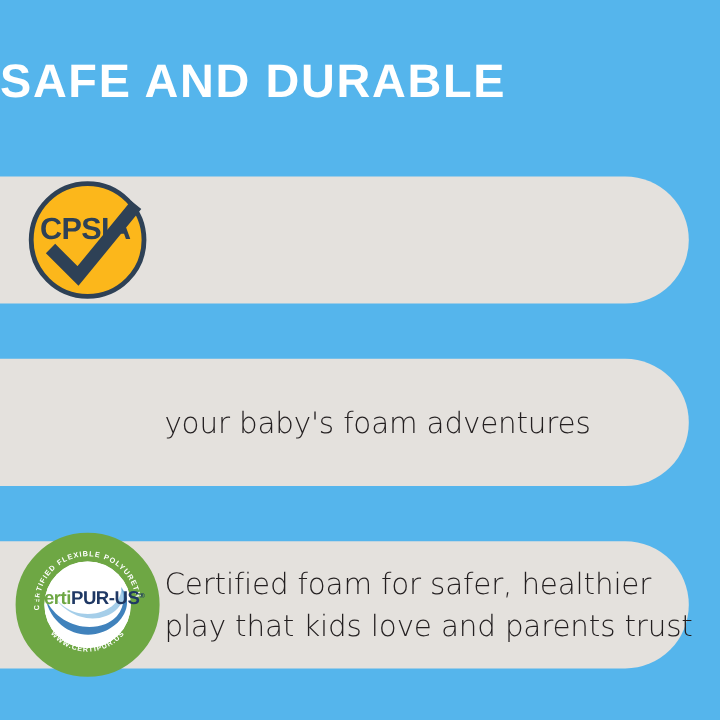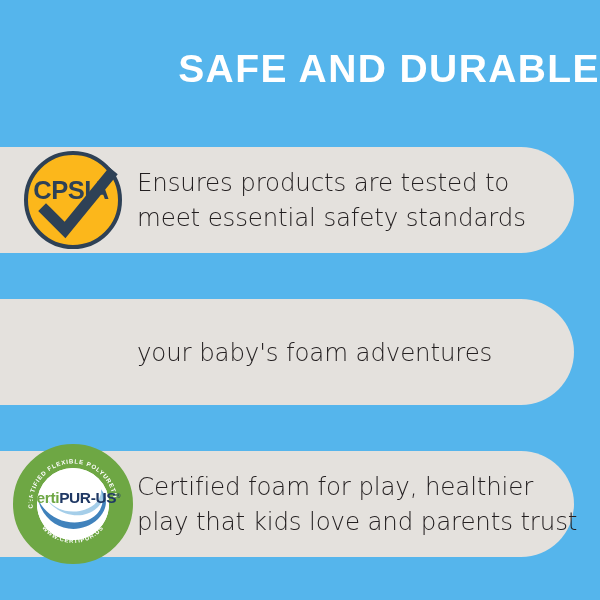--- a/index.html
+++ b/index.html
@@ -20,21 +20,21 @@
     background: #55b5ec;
     overflow: hidden;
   }
 
   
   .title {
     position: absolute;
     top: 46px;
     left: 0;
     width: 600px;
-    text-align: right;
+    text-align: left;
     color: #ffffff;
     font-family: "Liberation Sans", sans-serif;
     font-size: 39px;
     font-weight: bold;
     letter-spacing: 1.4px;
     line-height: 46px;
     white-space: nowrap;
   }
 
   
@@ -86,24 +86,20 @@
 </head>
 <body>
 
 <div id="infographic" style="background: rgb(85, 181, 236);">
 
   <div class="title" style="color: rgb(255, 255, 255);">SAFE AND DURABLE</div>
 
   <div class="row row-1">
     <div class="panel" style="background: rgb(228, 225, 221);"></div>
 
-    <div class="panel-text" style="color: rgb(35, 31, 32);">
-      <span class="line">Ensures products are tested to</span>
-      <span class="line">meet essential safety standards</span>
-    </div>
 
     <div class="badge">
       <svg viewBox="0 0 102 102" xmlns="http://www.w3.org/2000/svg">
         <circle cx="51" cy="51" r="47" fill="#fcb71b" stroke="#2e4156" stroke-width="4"></circle>
         <text x="49" y="50" text-anchor="middle" font-family="Liberation Sans, sans-serif" font-size="25.5" font-weight="bold" fill="#2e4156" letter-spacing="-0.5">CPSIA</text>
         <path d="M 24 62 L 43 81 L 88 26" fill="none" stroke="#2e4156" stroke-width="11" stroke-linecap="square" stroke-linejoin="miter"></path>
       </svg>
     </div>
   </div>
 
@@ -113,21 +109,21 @@
     <div class="panel-text" style="color: rgb(35, 31, 32);">
       <span class="line">your baby's foam adventures</span>
     </div>
 
   </div>
 
   <div class="row row-3">
     <div class="panel" style="background: rgb(228, 225, 221);"></div>
 
     <div class="panel-text" style="color: rgb(35, 31, 32);">
-      <span class="line">Certified foam for play, healthier</span>
+      <span class="line">Certified foam for safer, healthier</span>
       <span class="line">play that kids love and parents trust</span>
     </div>
 
     <div class="badge">
       <svg viewBox="0 0 102 102" xmlns="http://www.w3.org/2000/svg">
         <defs>
           <path id="ringTopPath" d="M 51,51 m -40.5,0 a 40.5,40.5 0 1,1 81,0" transform="rotate(-8 51 51)" fill="none"></path>
           <path id="ringBotPath" d="M 51,51 m -39,0 a 39,39 0 0,0 78,0" fill="none"></path>
           <clipPath id="swooshClip">
             <circle cx="51" cy="51" r="36"></circle>

